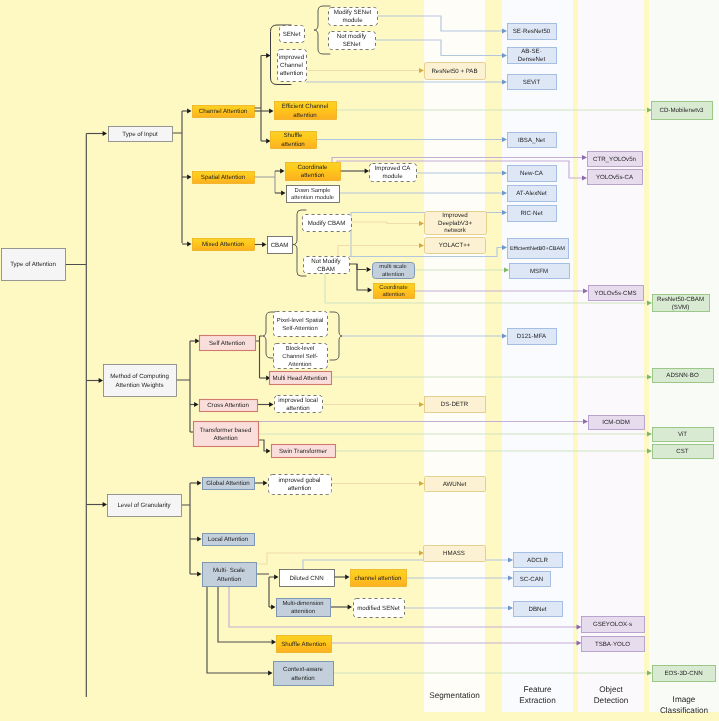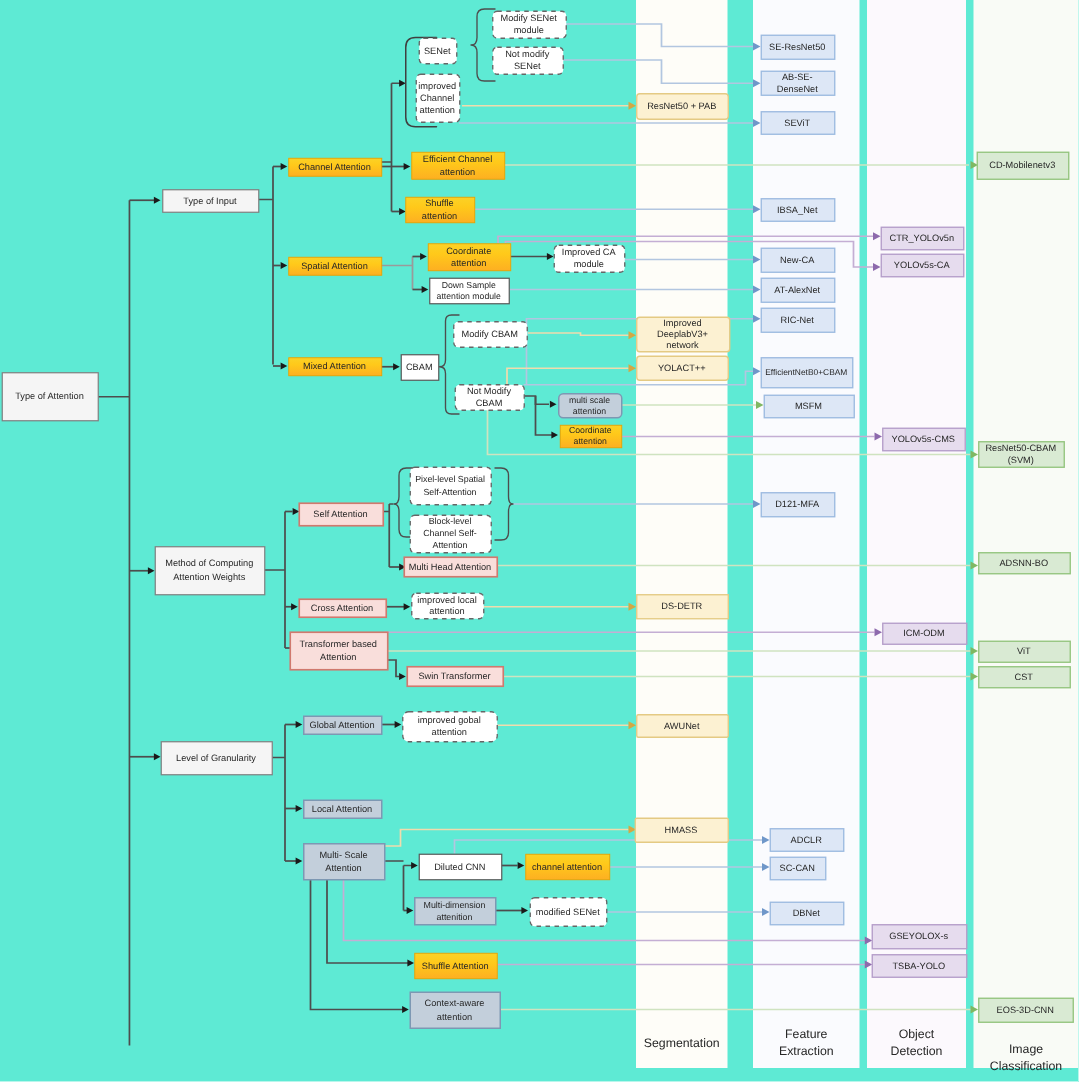--- a/index.html
+++ b/index.html
@@ -1,17 +1,17 @@
 <!DOCTYPE html>
 <html><head>
 <meta charset="utf-8">
 <title>Attention Mechanism Taxonomy Diagram</title>
 <style>
   html,body{margin:0;padding:0;background:#ffffff;}
-  #root{position:relative;width:719px;height:721px;overflow:hidden;background:#5eead4;}
+  #root{position:relative;width:719px;height:721px;overflow:hidden;background:#fef9c3;}
   svg#canvas{display:block;font-family:"Liberation Sans", sans-serif;
     -webkit-font-smoothing:antialiased;text-rendering:geometricPrecision;}
   text{font-family:"Liberation Sans", sans-serif;fill:#262626;}
 </style>
 </head>
 <body>
 
 <div id="root">
 <svg id="canvas" width="719" height="721" viewBox="0 0 719 721" xmlns="http://www.w3.org/2000/svg">
   <defs>

